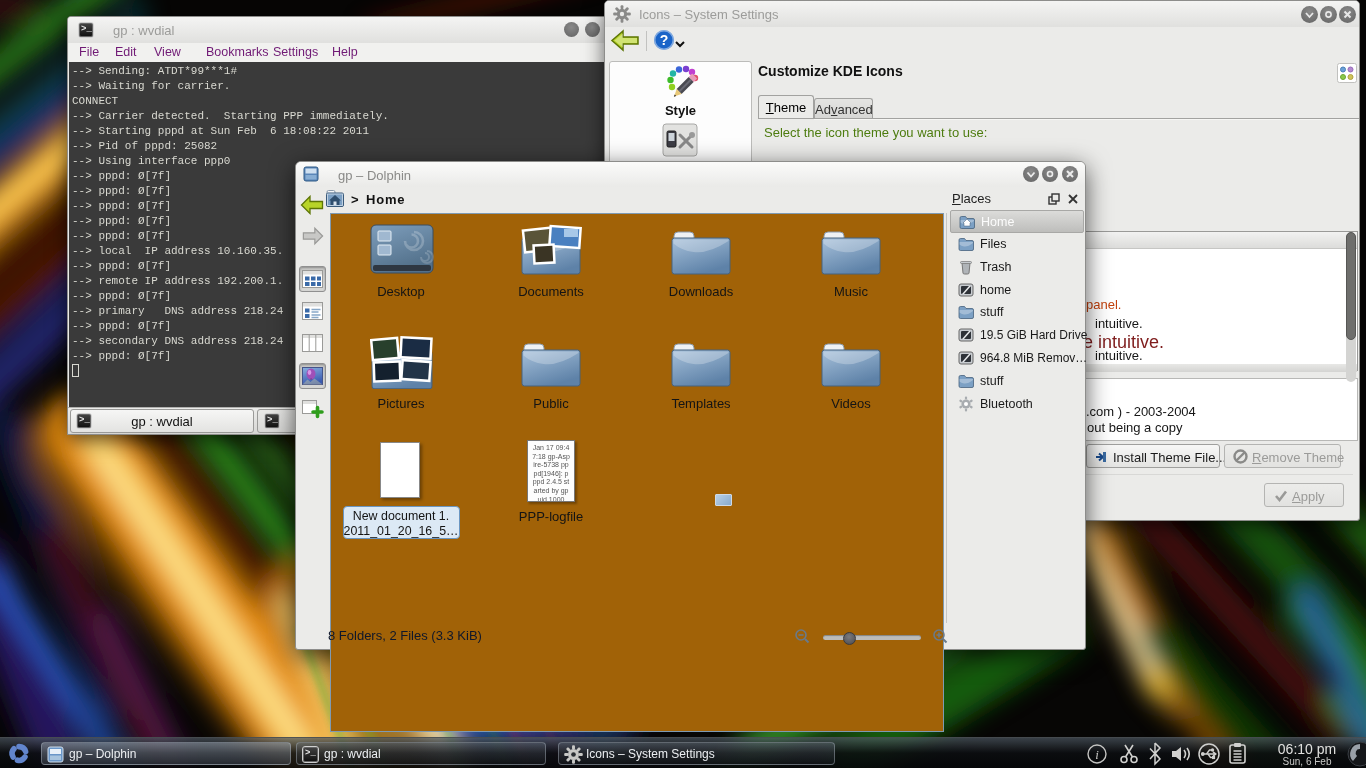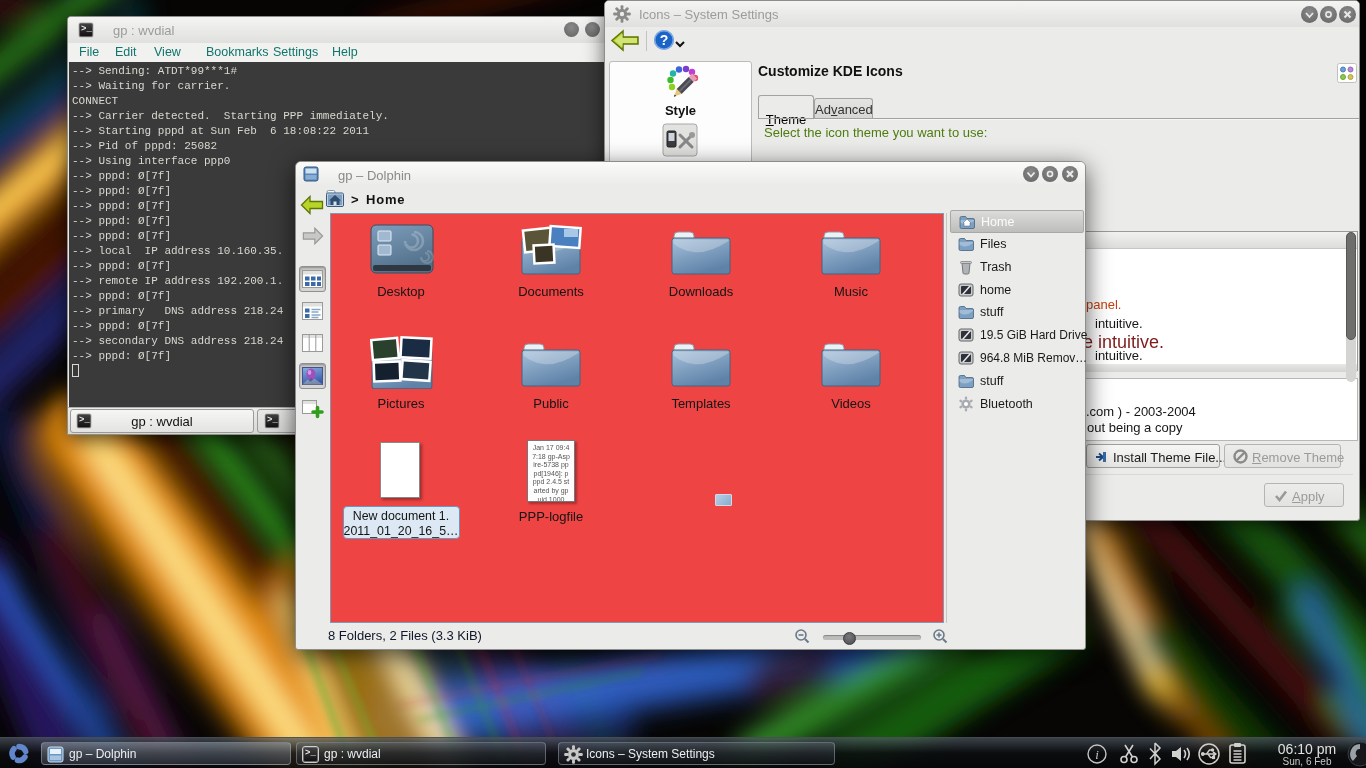--- a/index.html
+++ b/index.html
@@ -7,37 +7,37 @@
 .a{position:absolute}
 #wall{left:0;top:0}
 
 .win{position:absolute;border:1px solid #8d8d8b;background:#ebebe9;box-shadow:0 5px 20px rgba(0,0,0,.6)}
 .tbar{position:absolute;left:0;top:0;right:0;height:26px;background:linear-gradient(#f4f4f3,#e0e0de)}
 .ttxt{position:absolute;top:6px;font-size:13px;color:#9c9c9a;white-space:nowrap}
 .wbtn{position:absolute;width:17px;height:17px;border-radius:50%;background:radial-gradient(circle at 50% 35%,#8a8a8a,#626262);top:5px}
 .wbtn svg{position:absolute;left:0;top:0}
 
 #term{left:67px;top:16px;width:543px;height:419px;border-radius:4px 4px 0 0}
-#term .menu{position:absolute;top:26px;left:0;right:0;height:19px;background:#f1f1ef;font-size:12.5px;color:#0f766e}
+#term .menu{position:absolute;top:26px;left:0;right:0;height:19px;background:#f1f1ef;font-size:12.5px;color:#701a75}
 #term .menu span{position:absolute;top:2px}
 #tbody{position:absolute;left:1px;right:1px;top:45px;height:346px;background:#3a3a3a;color:#d9d9d1;font-family:"Liberation Mono",monospace;font-size:11px;line-height:15px;white-space:pre;padding:2px 0 0 3px}
 #ttabs{position:absolute;left:0;right:0;bottom:0;height:27px;background:linear-gradient(#ececea,#d6d6d4);border-top:1px solid #b0b0ae}
 .tab{position:absolute;top:1px;height:24px;background:linear-gradient(#f6f6f5,#e3e3e1);border:1px solid #9a9a98;border-radius:3px}
 
 .kico{position:absolute;width:16px;height:16px;border-radius:3px;background:linear-gradient(#444,#0e0e0e);border:1px solid #cfcfcf;box-shadow:0 0 0 1px #666 inset}
 .kico i{position:absolute;left:2px;top:1px;font-style:normal;color:#e8e8e8;font-size:9px;font-family:"Liberation Mono",monospace;font-weight:bold}
 
 #ss{left:604px;top:0;width:756px;height:521px;border-radius:5px 5px 3px 3px}
 #ss .side{position:absolute;left:4px;top:60px;width:143px;height:455px;background:#fdfdfd;border:1px solid #bcbcba;border-radius:3px}
 .btn{position:absolute;height:24px;white-space:nowrap;border:1px solid #9f9f9d;border-radius:3px;background:linear-gradient(#f7f7f6,#e4e4e2);font-size:13px;color:#1a1a1a}
 .btn.dis{color:#9b9b99;background:linear-gradient(#ececea,#e2e2e0);border-color:#b4b4b2}
 
 #dol{left:295px;top:161px;width:791px;height:489px;border-radius:6px 6px 3px 3px;box-shadow:0 6px 24px rgba(0,0,0,.65)}
 #dol .tbar{background:linear-gradient(#fbfbfa,#eaeae8);border-radius:5px 5px 0 0}
-#dview{position:absolute;left:34px;top:51px;width:614px;height:410px;background:#ef4444;border:1px solid #7f9ab2}
+#dview{position:absolute;left:34px;top:51px;width:614px;height:519px;background:#a16207;border:1px solid #7f9ab2}
 .flabel{position:absolute;font-size:13px;color:#141414;text-align:center;width:140px}
 .sbtn{position:absolute;left:3px;width:27px;height:26px;border:1px solid transparent;border-radius:3px}
 .sbtn.on{background:linear-gradient(#c6c6c4,#d8d8d6);border-color:#909090;box-shadow:inset 0 1px 2px rgba(0,0,0,.28)}
 .prow{position:absolute;left:0;width:100%;height:23px;font-size:12.5px;color:#191919}
 .prow .pt{position:absolute;left:30px;top:4px;white-space:nowrap}
 .prow svg{position:absolute;left:8px;top:3px}
 
 #bar{left:0;top:737px;width:1366px;height:31px;background:linear-gradient(rgba(78,88,98,.72),rgba(12,14,17,.90) 50%,rgba(6,7,9,.93));border-top:1px solid rgba(190,200,210,.35)}
 .task{position:absolute;top:4px;height:23px;border:1px solid rgba(170,180,190,.45);border-radius:4px;background:linear-gradient(rgba(110,120,132,.35),rgba(30,34,40,.40));color:#eceff2;font-size:12px}
 .task .tl{position:absolute;left:27px;top:4px;white-space:nowrap}
@@ -257,21 +257,21 @@
 
  <div style="position:absolute;left:153px;top:62px;font-size:14px;font-weight:bold;color:#111">Customize KDE Icons</div>
  <svg style="position:absolute;left:732px;top:62px" width="20" height="20">
       <rect x="0.5" y="0.5" width="19" height="19" rx="2" fill="#fff" stroke="#c0c0be"></rect>
       <circle cx="6" cy="6.5" r="2.5" fill="#6aa0d8" stroke="#4a80b8"></circle>
       <circle cx="13.5" cy="6.5" r="2.5" fill="#b48ad0" stroke="#9468b8"></circle>
       <circle cx="6" cy="14" r="2.5" fill="#8cc84a" stroke="#6aa832"></circle>
       <circle cx="13.5" cy="14" r="2.5" fill="#d0c45a" stroke="#b0a442"></circle>
     </svg>
 
- <div style="position:absolute;left:153px;top:94px;width:56px;height:24px;background:#ebebe9;border:1px solid #a2a2a0;border-bottom:none;border-radius:3px 3px 0 0;text-align:center;font-size:13px;padding-top:16px"><span style="text-decoration:underline">T</span>heme</div>
+ <div style="position:absolute;left:153px;top:94px;width:56px;height:24px;background:#ebebe9;border:1px solid #a2a2a0;border-bottom:none;border-radius:3px 3px 0 0;text-align:center;font-size:13px;padding-top:4px"><span style="text-decoration:underline">T</span>heme</div>
  <div style="position:absolute;left:209px;top:97px;width:59px;height:21px;background:linear-gradient(#e4e4e2,#d6d6d4);border:1px solid #a2a2a0;border-bottom:none;border-radius:3px 3px 0 0;text-align:center;font-size:13px;padding-top:3px;color:#333">Ad<span style="text-decoration:underline">v</span>anced</div>
  <div style="position:absolute;left:153px;top:117px;width:601px;height:1px;background:#a2a2a0"></div>
  <div style="position:absolute;left:209px;top:118px;width:545px;height:1px;background:#f6f6f4"></div>
  <div style="position:absolute;left:159px;top:124px;font-size:13px;color:#4d7c0f">Select the icon theme you want to use:</div>
 
  <div style="position:absolute;left:159px;top:230px;width:594px;height:140px;background:#fff;border:1px solid #9a9a98">
    <div style="position:absolute;left:0;top:0;width:100%;height:17px;background:linear-gradient(#f2f2f1,#dcdcda);border-bottom:1px solid #c6c6c4"></div>
    <div style="position:absolute;left:321px;top:65px;font-size:13px;color:#c2410c">panel.</div>
    <div style="position:absolute;left:330px;top:84px;font-size:13px;color:#161616">intuitive.</div>
    <div style="position:absolute;left:318px;top:100px;font-size:18px;color:#7f1d1d">e  intuitive.</div>
@@ -471,20 +471,30 @@
   <div class="flabel" style="left:450px;top:182px">Videos</div>
 
   <div class="a" style="left:49px;top:228px;width:40px;height:56px;background:#fff;border:1px solid #888;box-shadow:2px 2px 3px rgba(0,0,0,.35)"></div>
   <div class="a" style="left:12px;top:292px;width:117px;height:33px;background:#dce9f5;border:1px solid #6a96c2;border-radius:4px"></div>
   <div class="flabel" style="left:0px;top:295px;line-height:14.5px;font-size:12.4px">New document 1.<br>2011_01_20_16_5…</div>
   <div class="a" style="left:196px;top:226px;width:48px;height:62px;background:#fdfdfd;border:1px solid #777;box-shadow:1.5px 1.5px 2px rgba(0,0,0,.3);overflow:hidden;font-size:7px;line-height:8.6px;color:#555;text-align:center;padding-top:3px">Jan 17 09:4<br>7:18 gp-Asp<br>ire-5738 pp<br>pd[1946]: p<br>ppd 2.4.5 st<br>arted by gp<br>uid 1000</div>
   <div class="flabel" style="left:150px;top:295px">PPP-logfile</div>
   <div class="a" style="left:384px;top:280px;width:17px;height:12px;background:linear-gradient(135deg,#b8d0e8,#88aacc);border:1px solid #cfdae6;border-radius:1px"></div>
  </div>
 
+ <div style="position:absolute;left:652px;top:27px;width:135px;height:434px">
+   <div style="position:absolute;left:4px;top:2px;font-size:13px;color:#222"><span style="text-decoration:underline">P</span>laces</div>
+   <svg style="position:absolute;left:100px;top:4px" width="12" height="12">
+        <rect x="1" y="4" width="7" height="7" fill="none" stroke="#333" stroke-width="1.4"></rect>
+        <rect x="4" y="1" width="7" height="7" fill="#ebebe9" stroke="#333" stroke-width="1.4"></rect>
+      </svg>
+   <svg style="position:absolute;left:119px;top:4px" width="12" height="12">
+        <path d="M2 2 l8 8 M10 2 l-8 8" stroke="#333" stroke-width="1.8"></path>
+      </svg>
+ </div>
  <div id="places" style="position:absolute;left:654px;top:48px;width:134px;height:413px">
   <svg width="0" height="0" style="position:absolute">
         <defs>
     <symbol id="pfold" viewBox="0 0 16 16">
             <path d="M1 4 q0-1.5 1.5-1.5 h4 l1.5 2 h6 q1.5 0 1.5 1.5 v7 q0 1.5-1.5 1.5 h-11.5 q-1.5 0-1.5-1.5z" fill="#7ca0c4" stroke="#46627e" stroke-width=".8"></path>
             <path d="M1.5 6 h13.5 v1 q-5 4-9 3.5 q-3-.5-4.5-2z" fill="rgba(255,255,255,.3)"></path>
           </symbol>
     <symbol id="pdrive" viewBox="0 0 16 16">
             <rect x="1" y="2" width="14" height="12" rx="2" fill="#c8ccd0" stroke="#666"></rect>
             <rect x="3" y="4" width="10" height="8" rx="1" fill="#2e3238"></rect>

